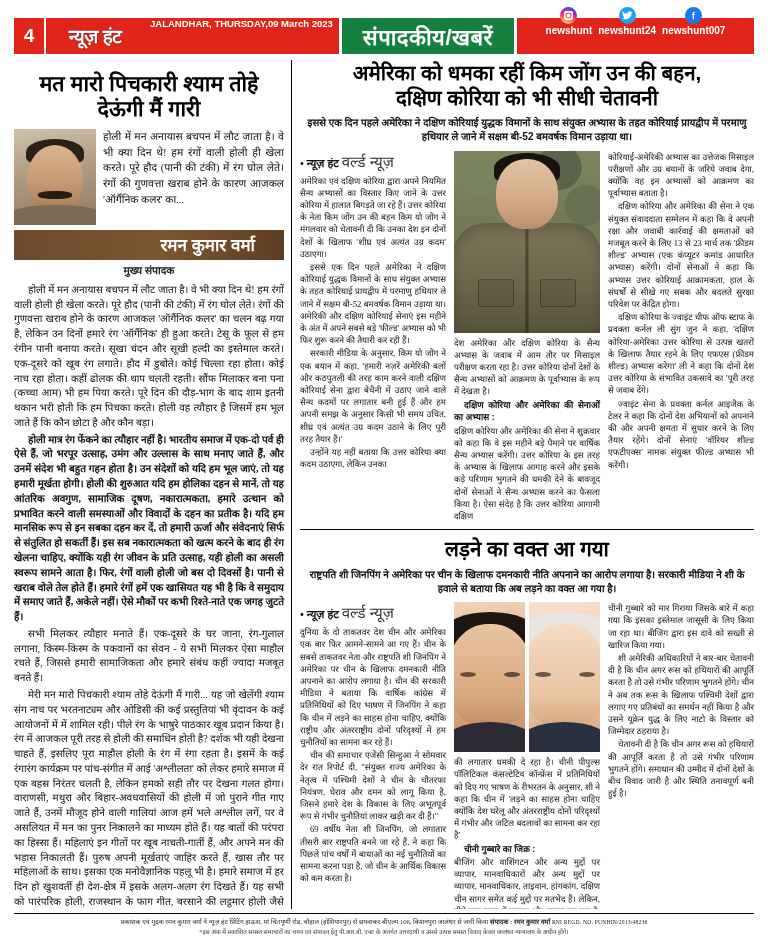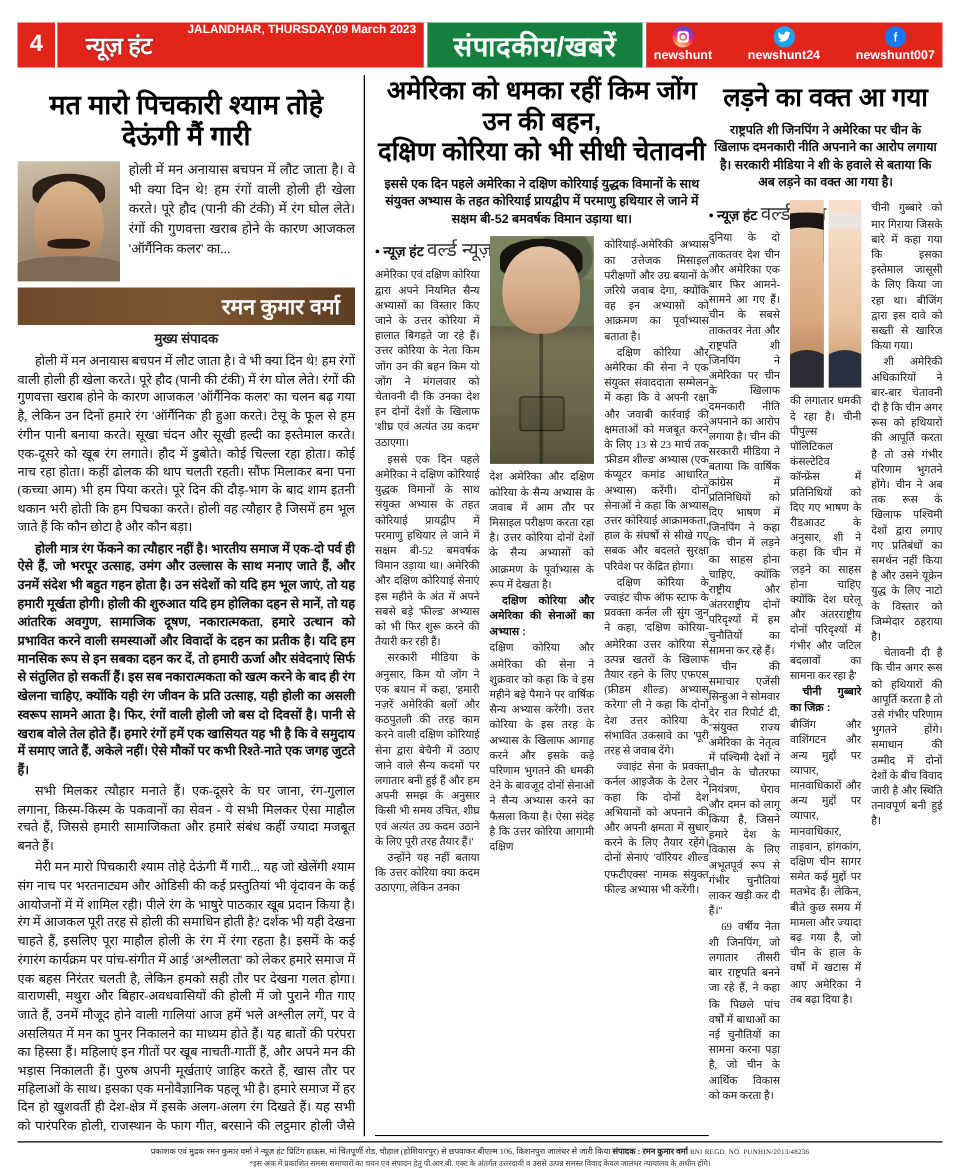--- a/index.html
+++ b/index.html
@@ -54,22 +54,22 @@
   }
   .section-title{
     background:#15803d;color:#fff;
     flex:1;display:flex;align-items:center;justify-content:center;
     font-family:"Liberation Sans",sans-serif;
     font-weight:bold;font-size:22px;letter-spacing:0.5px;
     border-right:3px solid #fff;
   }
   .social{
     background:#e1251b;
-    display:flex;align-items:flex-end;justify-content:space-between;
-    gap:6px;padding:0 6px 4px 6px;min-width:225px;
+    display:flex;align-items:flex-end;justify-content:center;
+    gap:6px;padding:0 6px 18px 6px;min-width:225px;
   }
   .social-item{
     display:flex;flex-direction:column;align-items:center;gap:0px;
     color:#fff;
   }
   .social-item .ico{
     width:17px;height:17px;display:flex;align-items:center;justify-content:center;
     border-radius:50%;margin-bottom:1px;
   }
   .ico-ig{
@@ -90,21 +90,21 @@
   }
   .col-left{
     width:278px;flex:none;
     border-right:1.5px solid #000;
     padding-right:7px;
     box-sizing:border-box;
     overflow:hidden;
   }
   .col-right{
     flex:1;padding-left:8px;
-    display:flex;flex-direction:row;
+    display:flex;flex-direction:column;
     overflow:hidden;
   }
 
   
   .edit-head{
     font-family:"Liberation Sans",sans-serif;
     font-weight:bold;font-size:21.5px;line-height:1.16;
     text-align:center;color:#000;
     margin:12px 0 7px 0;
   }
@@ -134,21 +134,21 @@
     border-radius:46% 46% 0 0;background:#7d6b55;
   }
   .edit-lead{
     flex:1;font-size:10.6px;line-height:1.48;text-align:justify;
     font-family:"Liberation Serif",serif;
   }
   .byline-bar{
     margin-top:5px;
     background:linear-gradient(90deg,#6e4a2c 0%, #7d5632 55%, #5d3d22 100%);
     height:30px;display:flex;align-items:center;justify-content:flex-end;
-    padding-right:12px;
+    padding-right:29px;
   }
   .byline-name{
     font-family:"Liberation Sans",sans-serif;
     font-weight:bold;font-size:17px;color:#fff;
   }
   .byline-role{
     text-align:center;font-size:10.5px;margin:3px 0 6px 0;
     font-family:"Liberation Sans",sans-serif;font-weight:bold;color:#222;
   }
   .edit-body p{
@@ -433,21 +433,21 @@
                 <div class="ph-shoulder"></div>
               </div>
               <div class="portrait p-bi">
                 <div class="ph-hair"></div>
                 <div class="ph-face"></div>
                 <div class="ph-eye l"></div>
                 <div class="ph-eye r"></div>
                 <div class="ph-shoulder"></div>
               </div>
             </div>
-            <p class="noind">की लगातार धमकी दे रहा है। चीनी पीपुल्स पॉलिटिकल कंसल्टेटिव कॉन्फ्रेंस में प्रतिनिधियों को दिए गए भाषण के रीडआउट के अनुसार, शी ने कहा कि चीन में 'लड़ने का साहस होना चाहिए क्योंकि देश घरेलू और अंतरराष्ट्रीय दोनों परिदृश्यों में गंभीर और जटिल बदलावों का सामना कर रहा है'</p>
+            <p class="noind">की लगातार धमकी दे रहा है। चीनी पीपुल्स पॉलिटिकल कंसल्टेटिव कॉन्फ्रेंस में प्रतिनिधियों को दिए गए भाषण के रीभरतन के अनुसार, शी ने कहा कि चीन में 'लड़ने का साहस होना चाहिए क्योंकि देश घरेलू और अंतरराष्ट्रीय दोनों परिदृश्यों में गंभीर और जटिल बदलावों का सामना कर रहा है'</p>
             <p><span class="subhead">चीनी गुब्बारे का जिक्र :</span></p>
             <p class="noind">बीजिंग और वाशिंगटन और अन्य मुद्दों पर व्यापार, मानवाधिकारों और अन्य मुद्दों पर व्यापार, मानवाधिकार, ताइवान, हांगकांग, दक्षिण चीन सागर समेत कई मुद्दों पर मतभेद हैं। लेकिन, बीते कुछ समय में मामला और ज्यादा बढ़ गया है, जो चीन के हाल के वर्षों में खटास में आए अमेरिका ने तब बढ़ा दिया है।</p>
           </div>
 
           <div class="c news">
             <p class="noind">चीनी गुब्बारे को मार गिराया जिसके बारे में कहा गया कि इसका इस्तेमाल जासूसी के लिए किया जा रहा था। बीजिंग द्वारा इस दावे को सख्ती से खारिज किया गया।</p>
             <p>शी अमेरिकी अधिकारियों ने बार-बार चेतावनी दी है कि चीन अगर रूस को हथियारों की आपूर्ति करता है तो उसे गंभीर परिणाम भुगतने होंगे। चीन ने अब तक रूस के खिलाफ पश्चिमी देशों द्वारा लगाए गए प्रतिबंधों का समर्थन नहीं किया है और उसने यूक्रेन युद्ध के लिए नाटो के विस्तार को जिम्मेदार ठहराया है।</p>
             <p>चेतावनी दी है कि चीन अगर रूस को हथियारों की आपूर्ति करता है तो उसे गंभीर परिणाम भुगतने होंगे। समाधान की उम्मीद में दोनों देशों के बीच विवाद जारी है और स्थिति तनावपूर्ण बनी हुई है।</p>
           </div>
 

